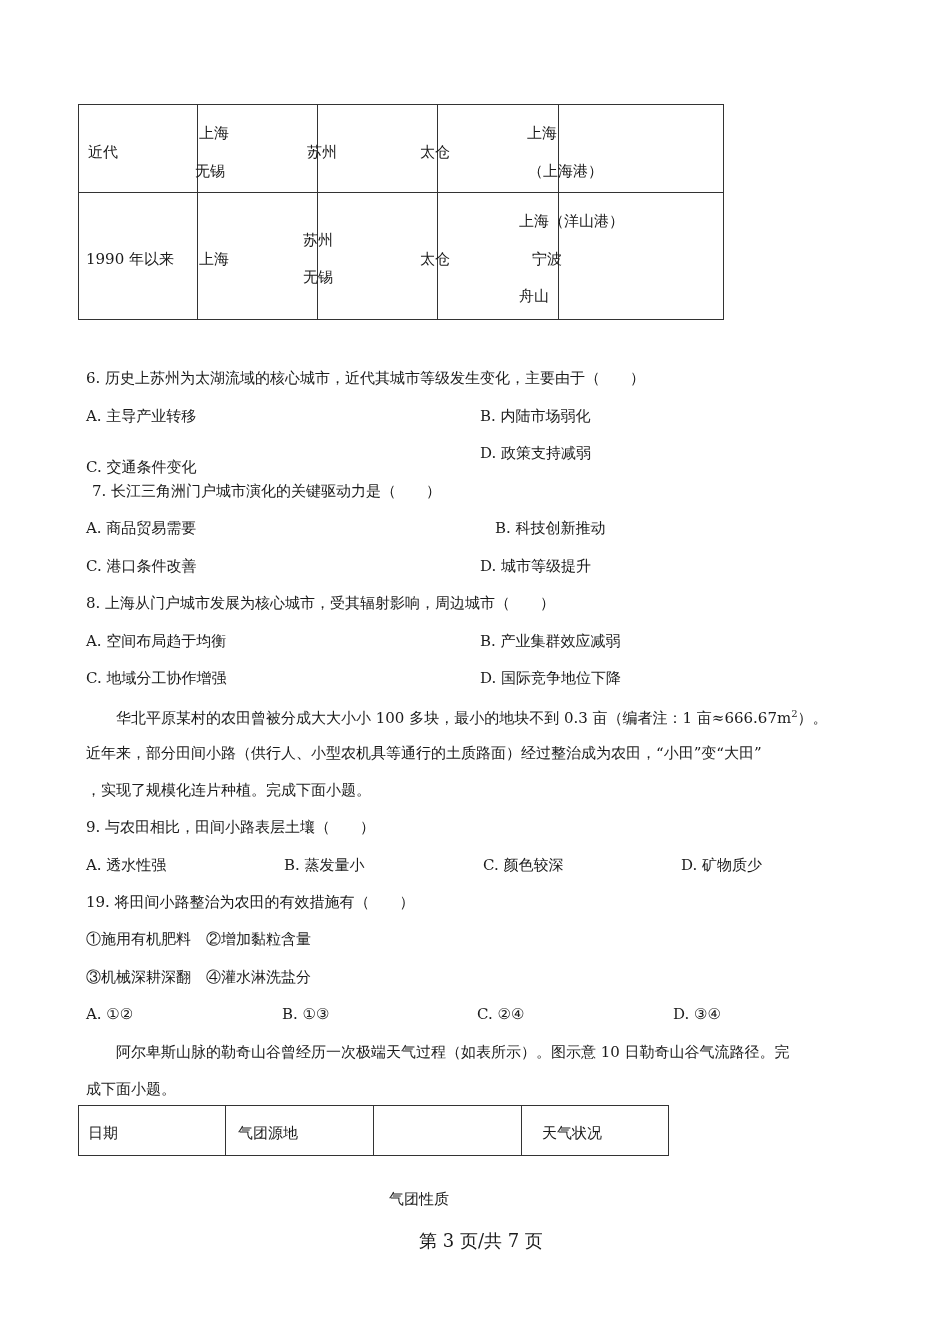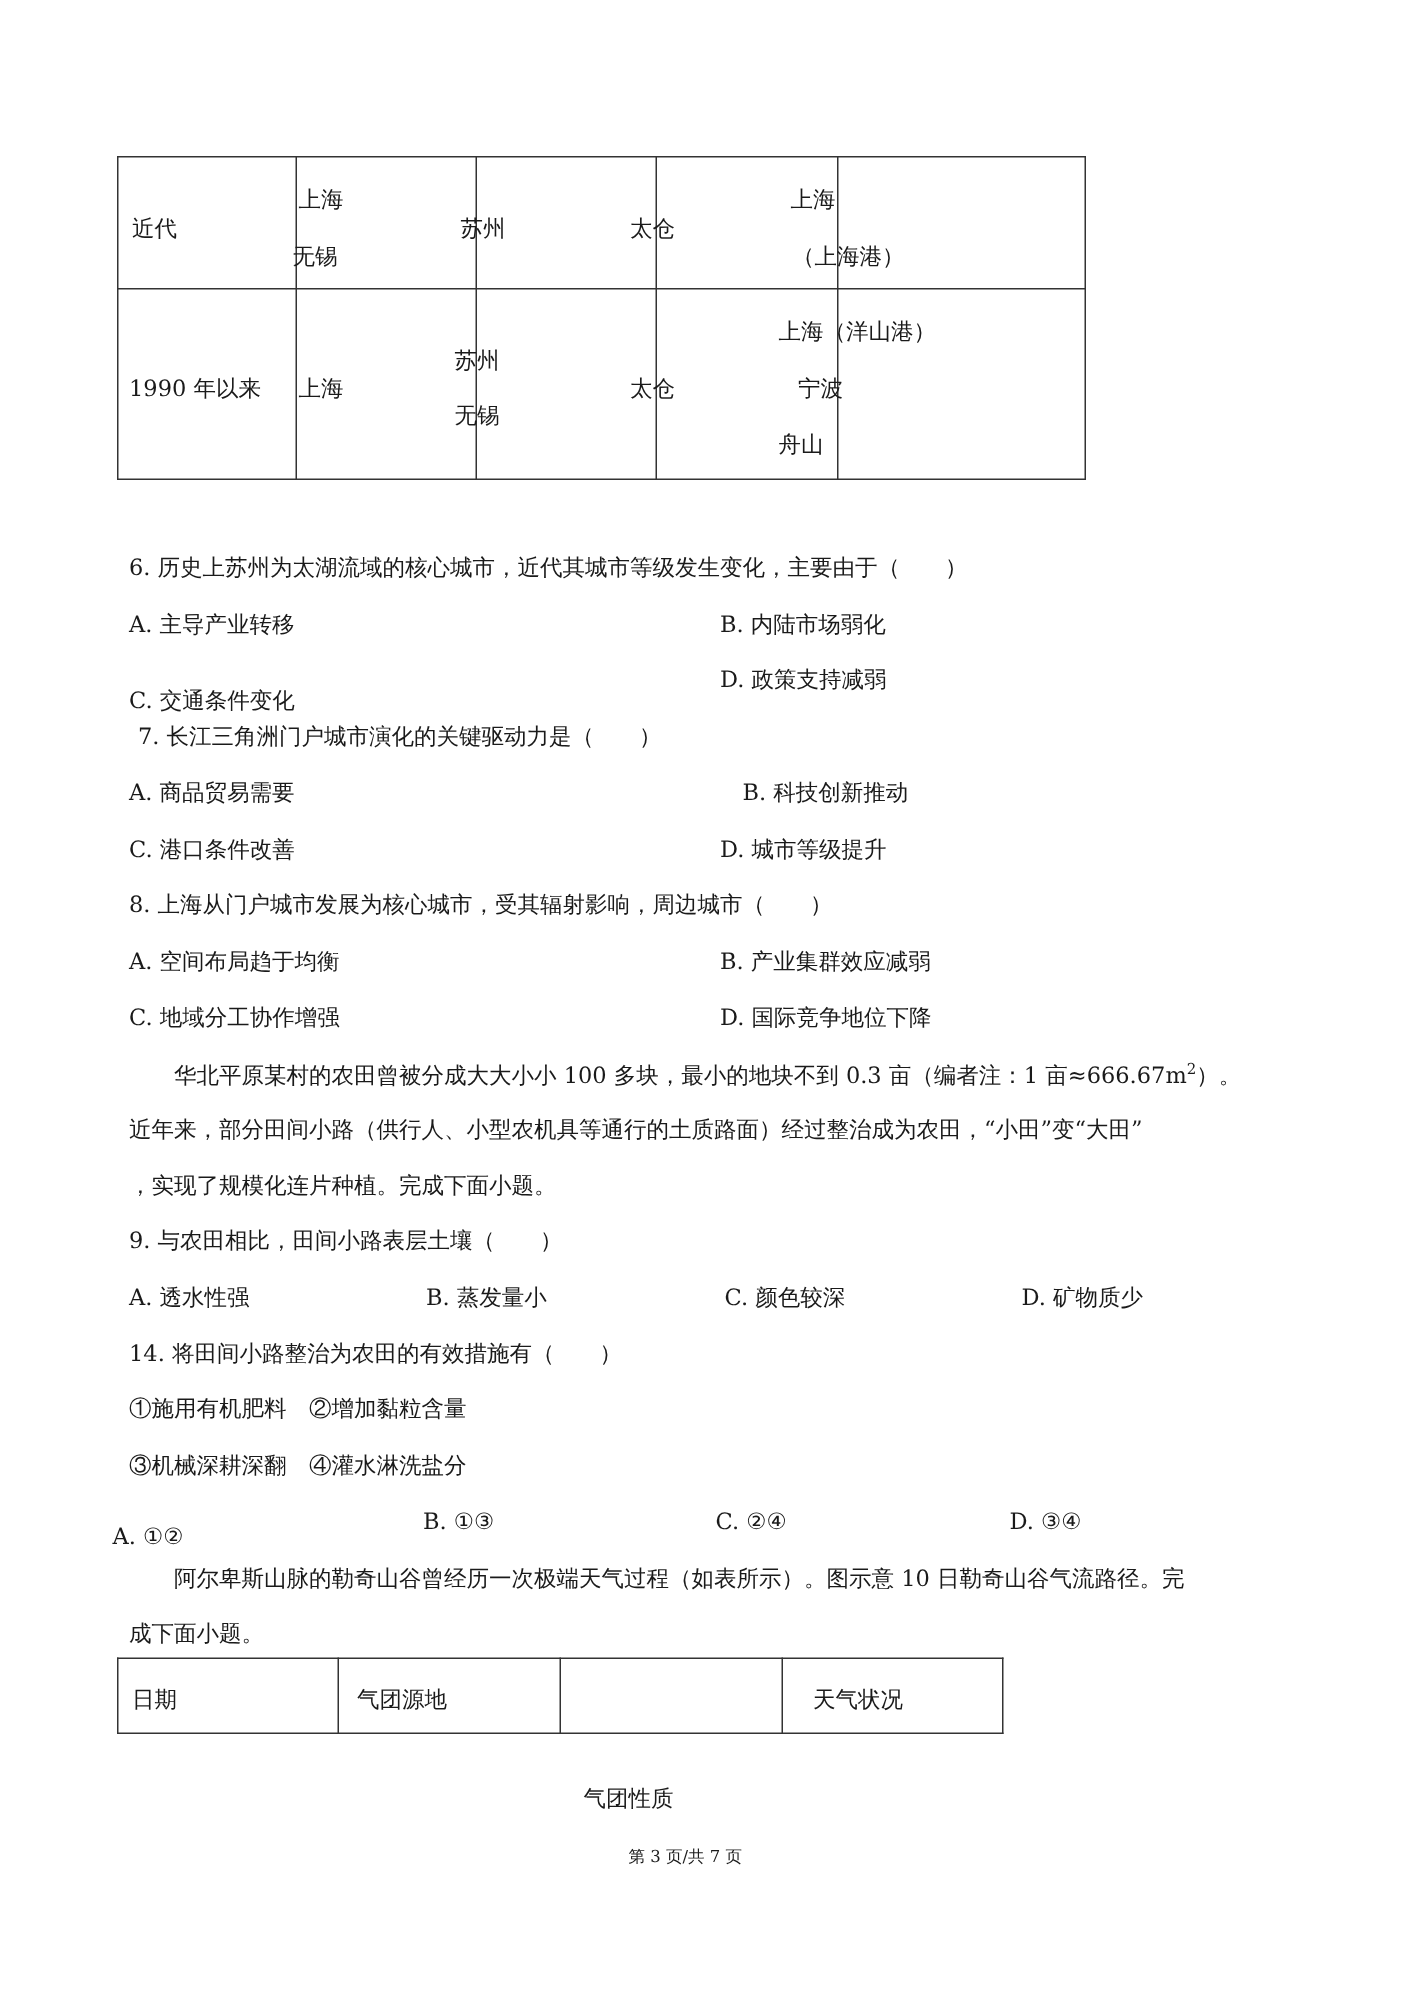--- a/index.html
+++ b/index.html
@@ -77,24 +77,24 @@
 
 <div>
   <span class="abs" style="left:86px; top:820px;">9. 与农田相比，田间小路表层土壤（　　）</span>
   <span class="abs" style="left:86px; top:858px;">A. 透水性强</span>
   <span class="abs" style="left:284px; top:858px;">B. 蒸发量小</span>
   <span class="abs" style="left:483px; top:858px;">C. 颜色较深</span>
   <span class="abs" style="left:681px; top:858px;">D. 矿物质少</span>
 </div>
 
 <div>
-  <span class="abs" style="left:86px; top:895px;">14. 将田间小路整治为农田的有效措施有（　　）</span>
+  <span class="abs" style="left:86px; top:895px;">19. 将田间小路整治为农田的有效措施有（　　）</span>
   <span class="abs" style="left:86px; top:932px;">①施用有机肥料　②增加黏粒含量</span>
   <span class="abs" style="left:86px; top:970px;">③机械深耕深翻　④灌水淋洗盐分</span>
-  <span class="abs" style="left:75px; top:1007px;margin-top:10px;">A. ①②</span>
+  <span class="abs" style="left:86px; top:1007px;">A. ①②</span>
   <span class="abs" style="left:282px; top:1007px;">B. ①③</span>
   <span class="abs" style="left:477px; top:1007px;">C. ②④</span>
   <span class="abs" style="left:673px; top:1007px;">D. ③④</span>
 </div>
 
 <div>
   <span class="abs" style="left:116px; top:1045px;">阿尔卑斯山脉的勒奇山谷曾经历一次极端天气过程（如表所示）。图示意 10 日勒奇山谷气流路径。完</span>
   <span class="abs" style="left:86px; top:1082px;">成下面小题。</span>
 </div>
 
@@ -106,13 +106,13 @@
   <div class="tbl-line" style="left:373px; top:1105px; width:1px; height:51px;"></div>
   <div class="tbl-line" style="left:521px; top:1105px; width:1px; height:51px;"></div>
   <div class="tbl-line" style="left:668px; top:1105px; width:1px; height:51px;"></div>
 
   <span class="cell-text" style="left:88px; top:1126px;">日期</span>
   <span class="cell-text" style="left:238px; top:1126px;">气团源地</span>
   <span class="cell-text" style="left:389px; top:1192px;">气团性质</span>
   <span class="cell-text" style="left:542px; top:1126px;text-align:right;">天气状况</span>
 </div>
 
-<span class="abs" style="left:419px; top:1232px; font-size:11px;">第  3 页/共  7 页</span>
+<span class="abs" style="left:419px; top:1232px; font-size:18px;">第  3 页/共  7 页</span>
 
 </body></html>

